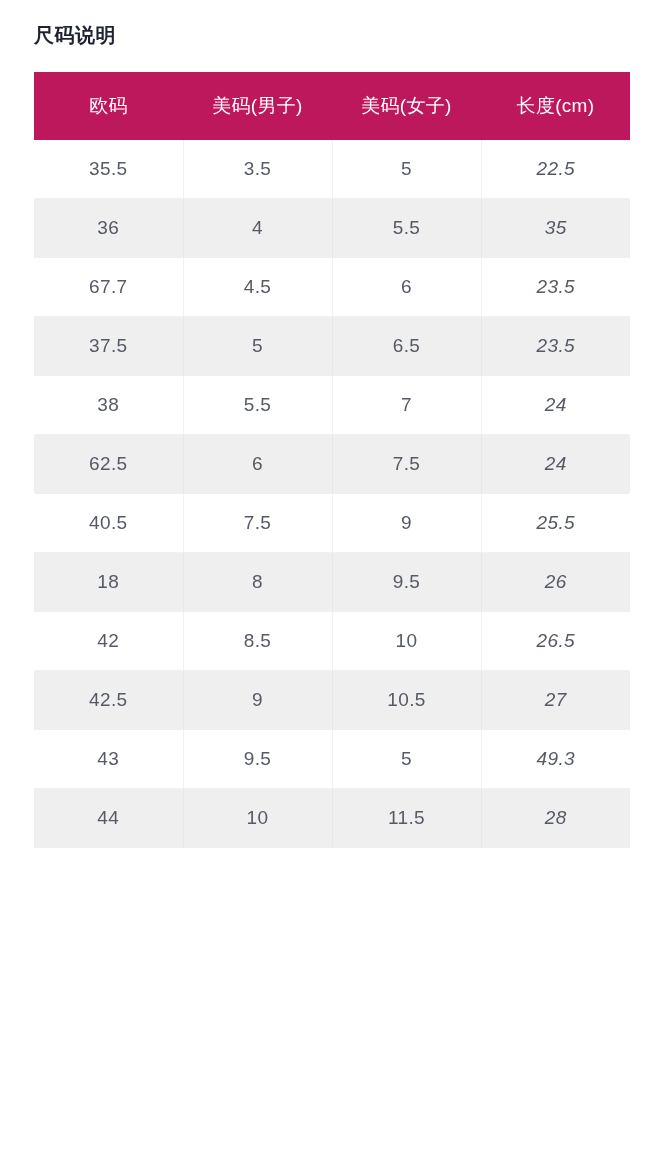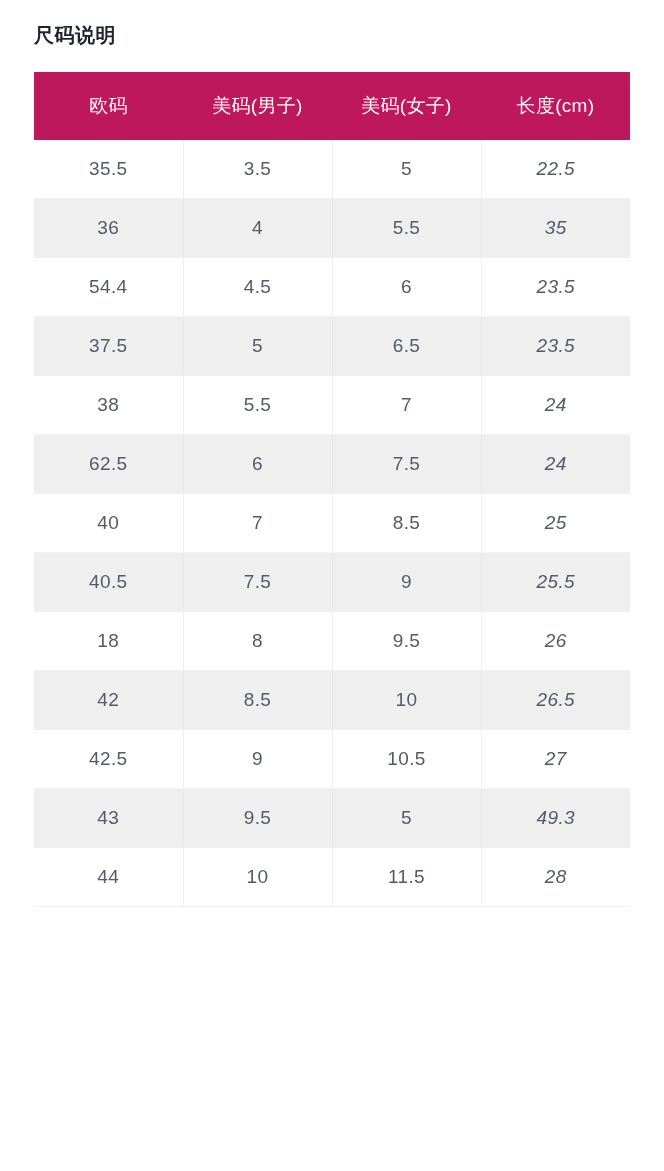--- a/index.html
+++ b/index.html
@@ -128,21 +128,21 @@
             <td>5</td>
             <td>22.5</td>
           </tr>
           <tr>
             <td>36</td>
             <td>4</td>
             <td>5.5</td>
             <td>35</td>
           </tr>
           <tr>
-            <td>54.4</td>
+            <td>67.7</td>
             <td>4.5</td>
             <td>6</td>
             <td>23.5</td>
           </tr>
           <tr>
             <td>37.5</td>
             <td>5</td>
             <td>6.5</td>
             <td>23.5</td>
           </tr>
@@ -152,26 +152,20 @@
             <td>7</td>
             <td>24</td>
           </tr>
           <tr>
             <td>62.5</td>
             <td>6</td>
             <td>7.5</td>
             <td>24</td>
           </tr>
           <tr>
-            <td>40</td>
-            <td>7</td>
-            <td>8.5</td>
-            <td>25</td>
-          </tr>
-          <tr>
             <td>40.5</td>
             <td>7.5</td>
             <td>9</td>
             <td>25.5</td>
           </tr>
           <tr>
             <td>18</td>
             <td>8</td>
             <td>9.5</td>
             <td>26</td>

